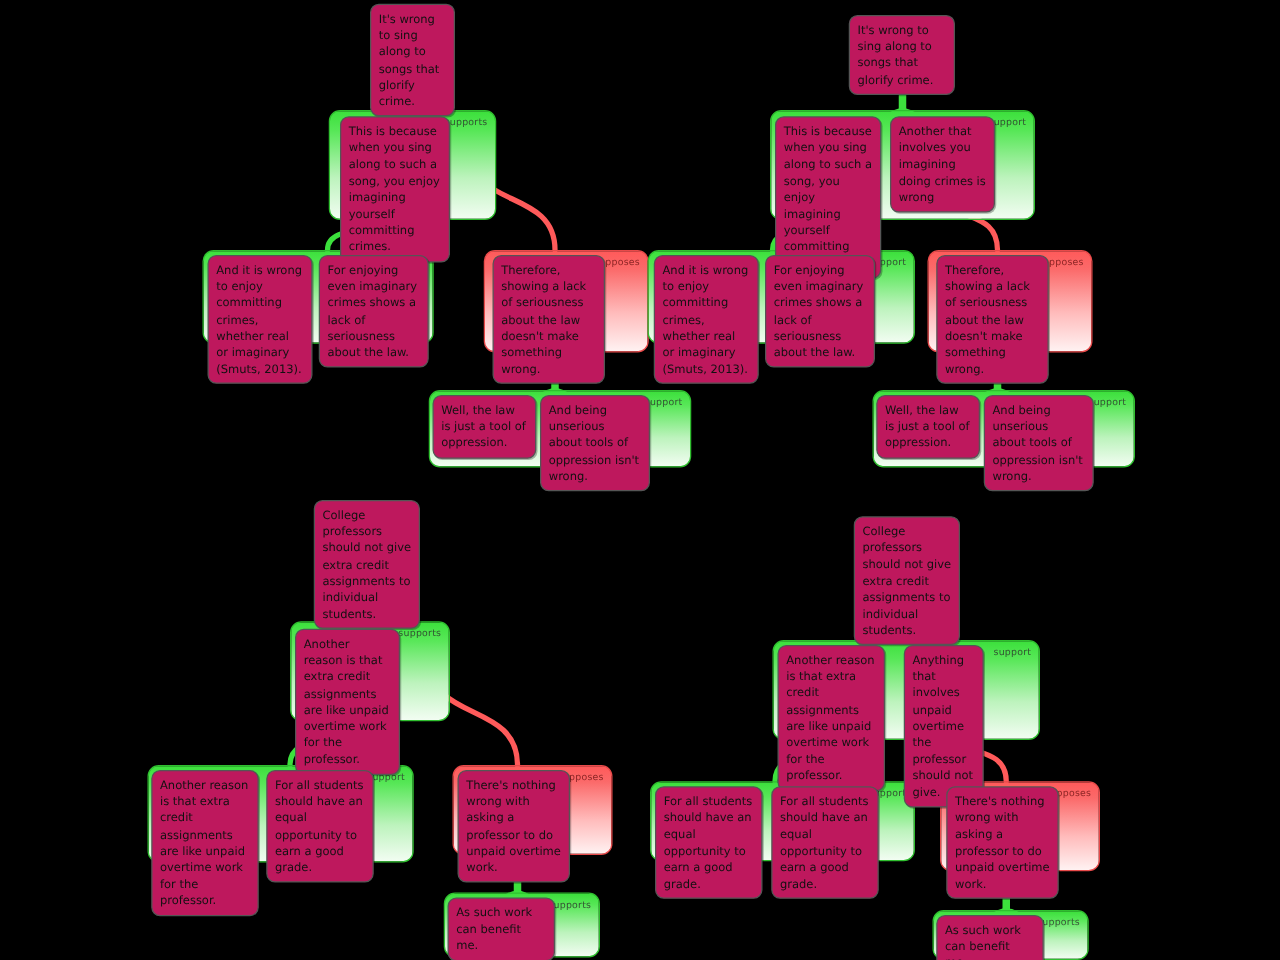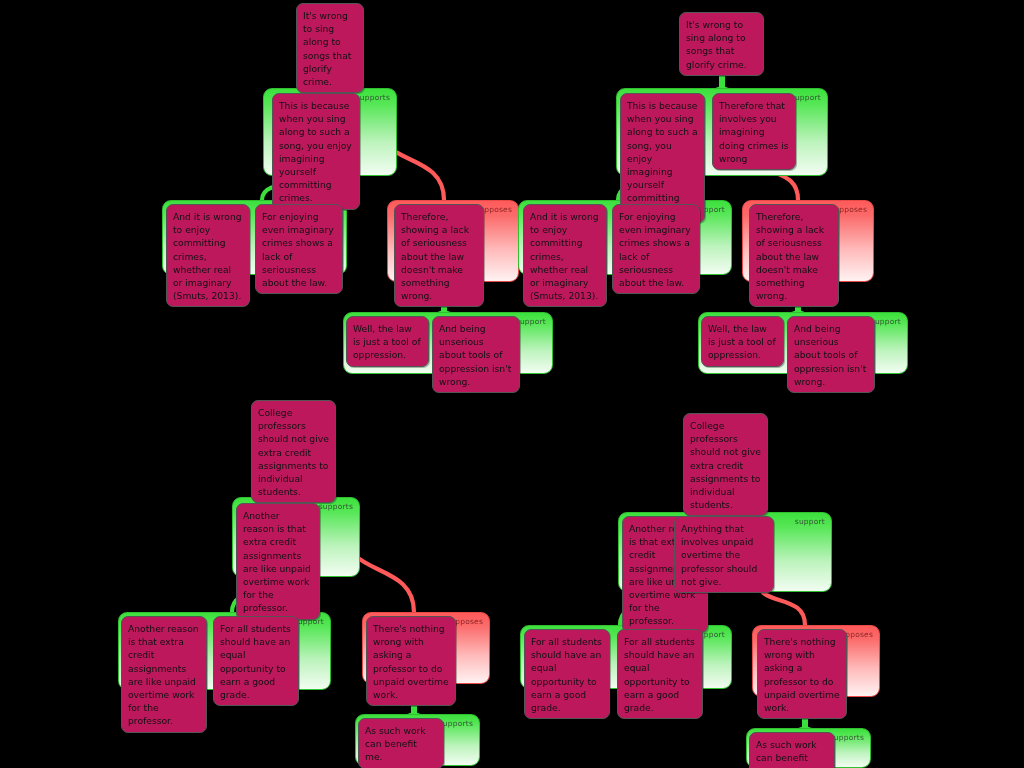--- a/index.html
+++ b/index.html
@@ -134,21 +134,21 @@
       <div class="card" style="left: 432px; top: 316px; width: 88px; min-height: 54px;">
         <span>And being unserious about tools of oppression isn't wrong.</span>
       </div>
       <div class="card" style="left: 679px; top: 12px; width: 85px; min-height: 34px;">
         <span>It's wrong to sing along to songs that glorify crime.</span>
       </div>
       <div class="card" style="left: 620px; top: 93px; width: 85px; min-height: 78px;">
         <span>This is because when you sing along to such a song, you enjoy imagining yourself committing crimes.</span>
       </div>
       <div class="card" style="left: 712px; top: 93px; width: 84px; min-height: 56px;">
-        <span>Therefore that involves you imagining doing crimes is wrong</span>
+        <span>Another that involves you imagining doing crimes is wrong</span>
       </div>
       <div class="card" style="left: 523px; top: 204px; width: 84px; min-height: 68px;">
         <span>And it is wrong to enjoy committing crimes, whether real or imaginary (Smuts, 2013).</span>
       </div>
       <div class="card" style="left: 612px; top: 204px; width: 88px; min-height: 68px;">
         <span>For enjoying even imaginary crimes shows a lack of seriousness about the law.</span>
       </div>
       <div class="card" style="left: 749px; top: 204px; width: 90px; min-height: 78px;">
         <span>Therefore, showing a lack of seriousness about the law doesn't make something wrong.</span>
       </div>
@@ -175,21 +175,21 @@
       </div>
       <div class="card" style="left: 358px; top: 718px; width: 86px; min-height: 36px;">
         <span>As such work can benefit me.</span>
       </div>
       <div class="card" style="left: 683px; top: 413px; width: 85px; min-height: 68px;">
         <span>College professors should not give extra credit assignments to individual students.</span>
       </div>
       <div class="card" style="left: 622px; top: 516px; width: 86px; min-height: 73px;">
         <span>Another reason is that extra credit assignments are like unpaid overtime work for the professor.</span>
       </div>
-      <div class="card" style="left: 674px; top: 516px; width: 100px; min-height: 63px;">
+      <div class="card" style="left: 723px; top: 516px; width: 64px; min-height: 63px;">
         <span>Anything that involves unpaid overtime the professor should not give.</span>
       </div>
       <div class="card" style="left: 524px; top: 629px; width: 86px; min-height: 58px;">
         <span>For all students should have an equal opportunity to earn a good grade.</span>
       </div>
       <div class="card" style="left: 617px; top: 629px; width: 86px; min-height: 58px;">
         <span>For all students should have an equal opportunity to earn a good grade.</span>
       </div>
       <div class="card" style="left: 757px; top: 629px; width: 90px; min-height: 68px;">
         <span>There's nothing wrong with asking a professor to do unpaid overtime work.</span>

